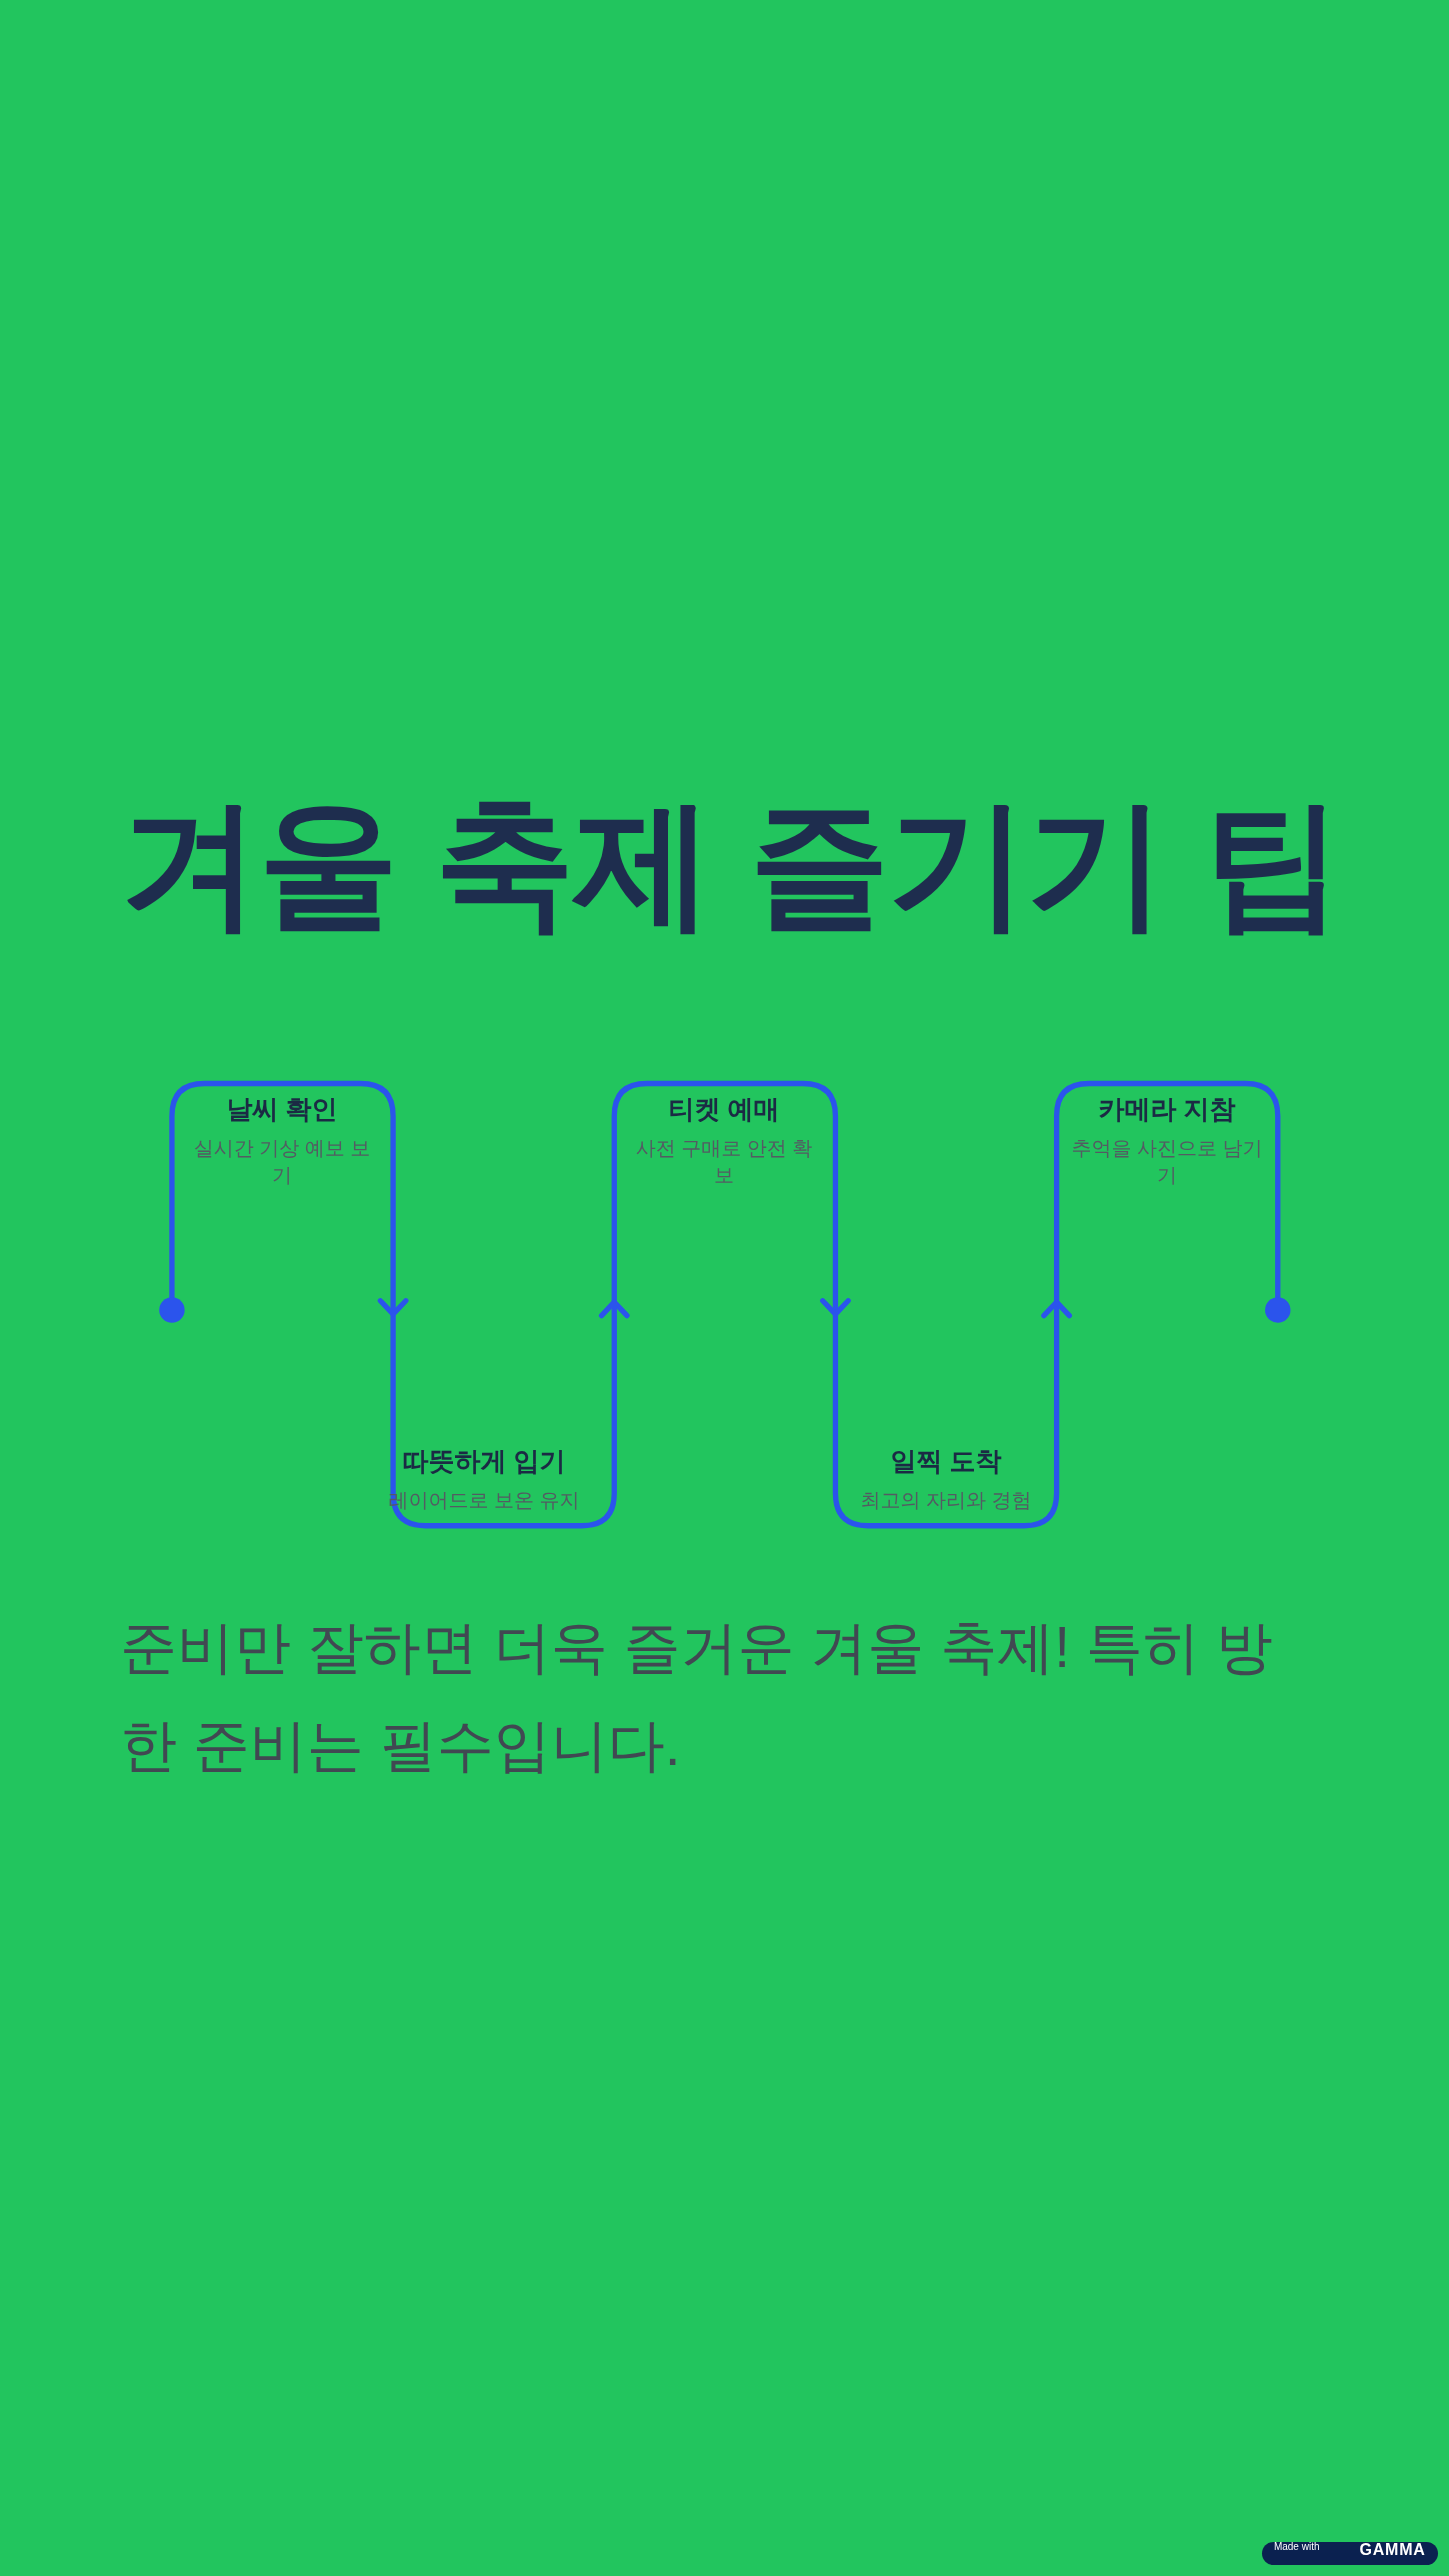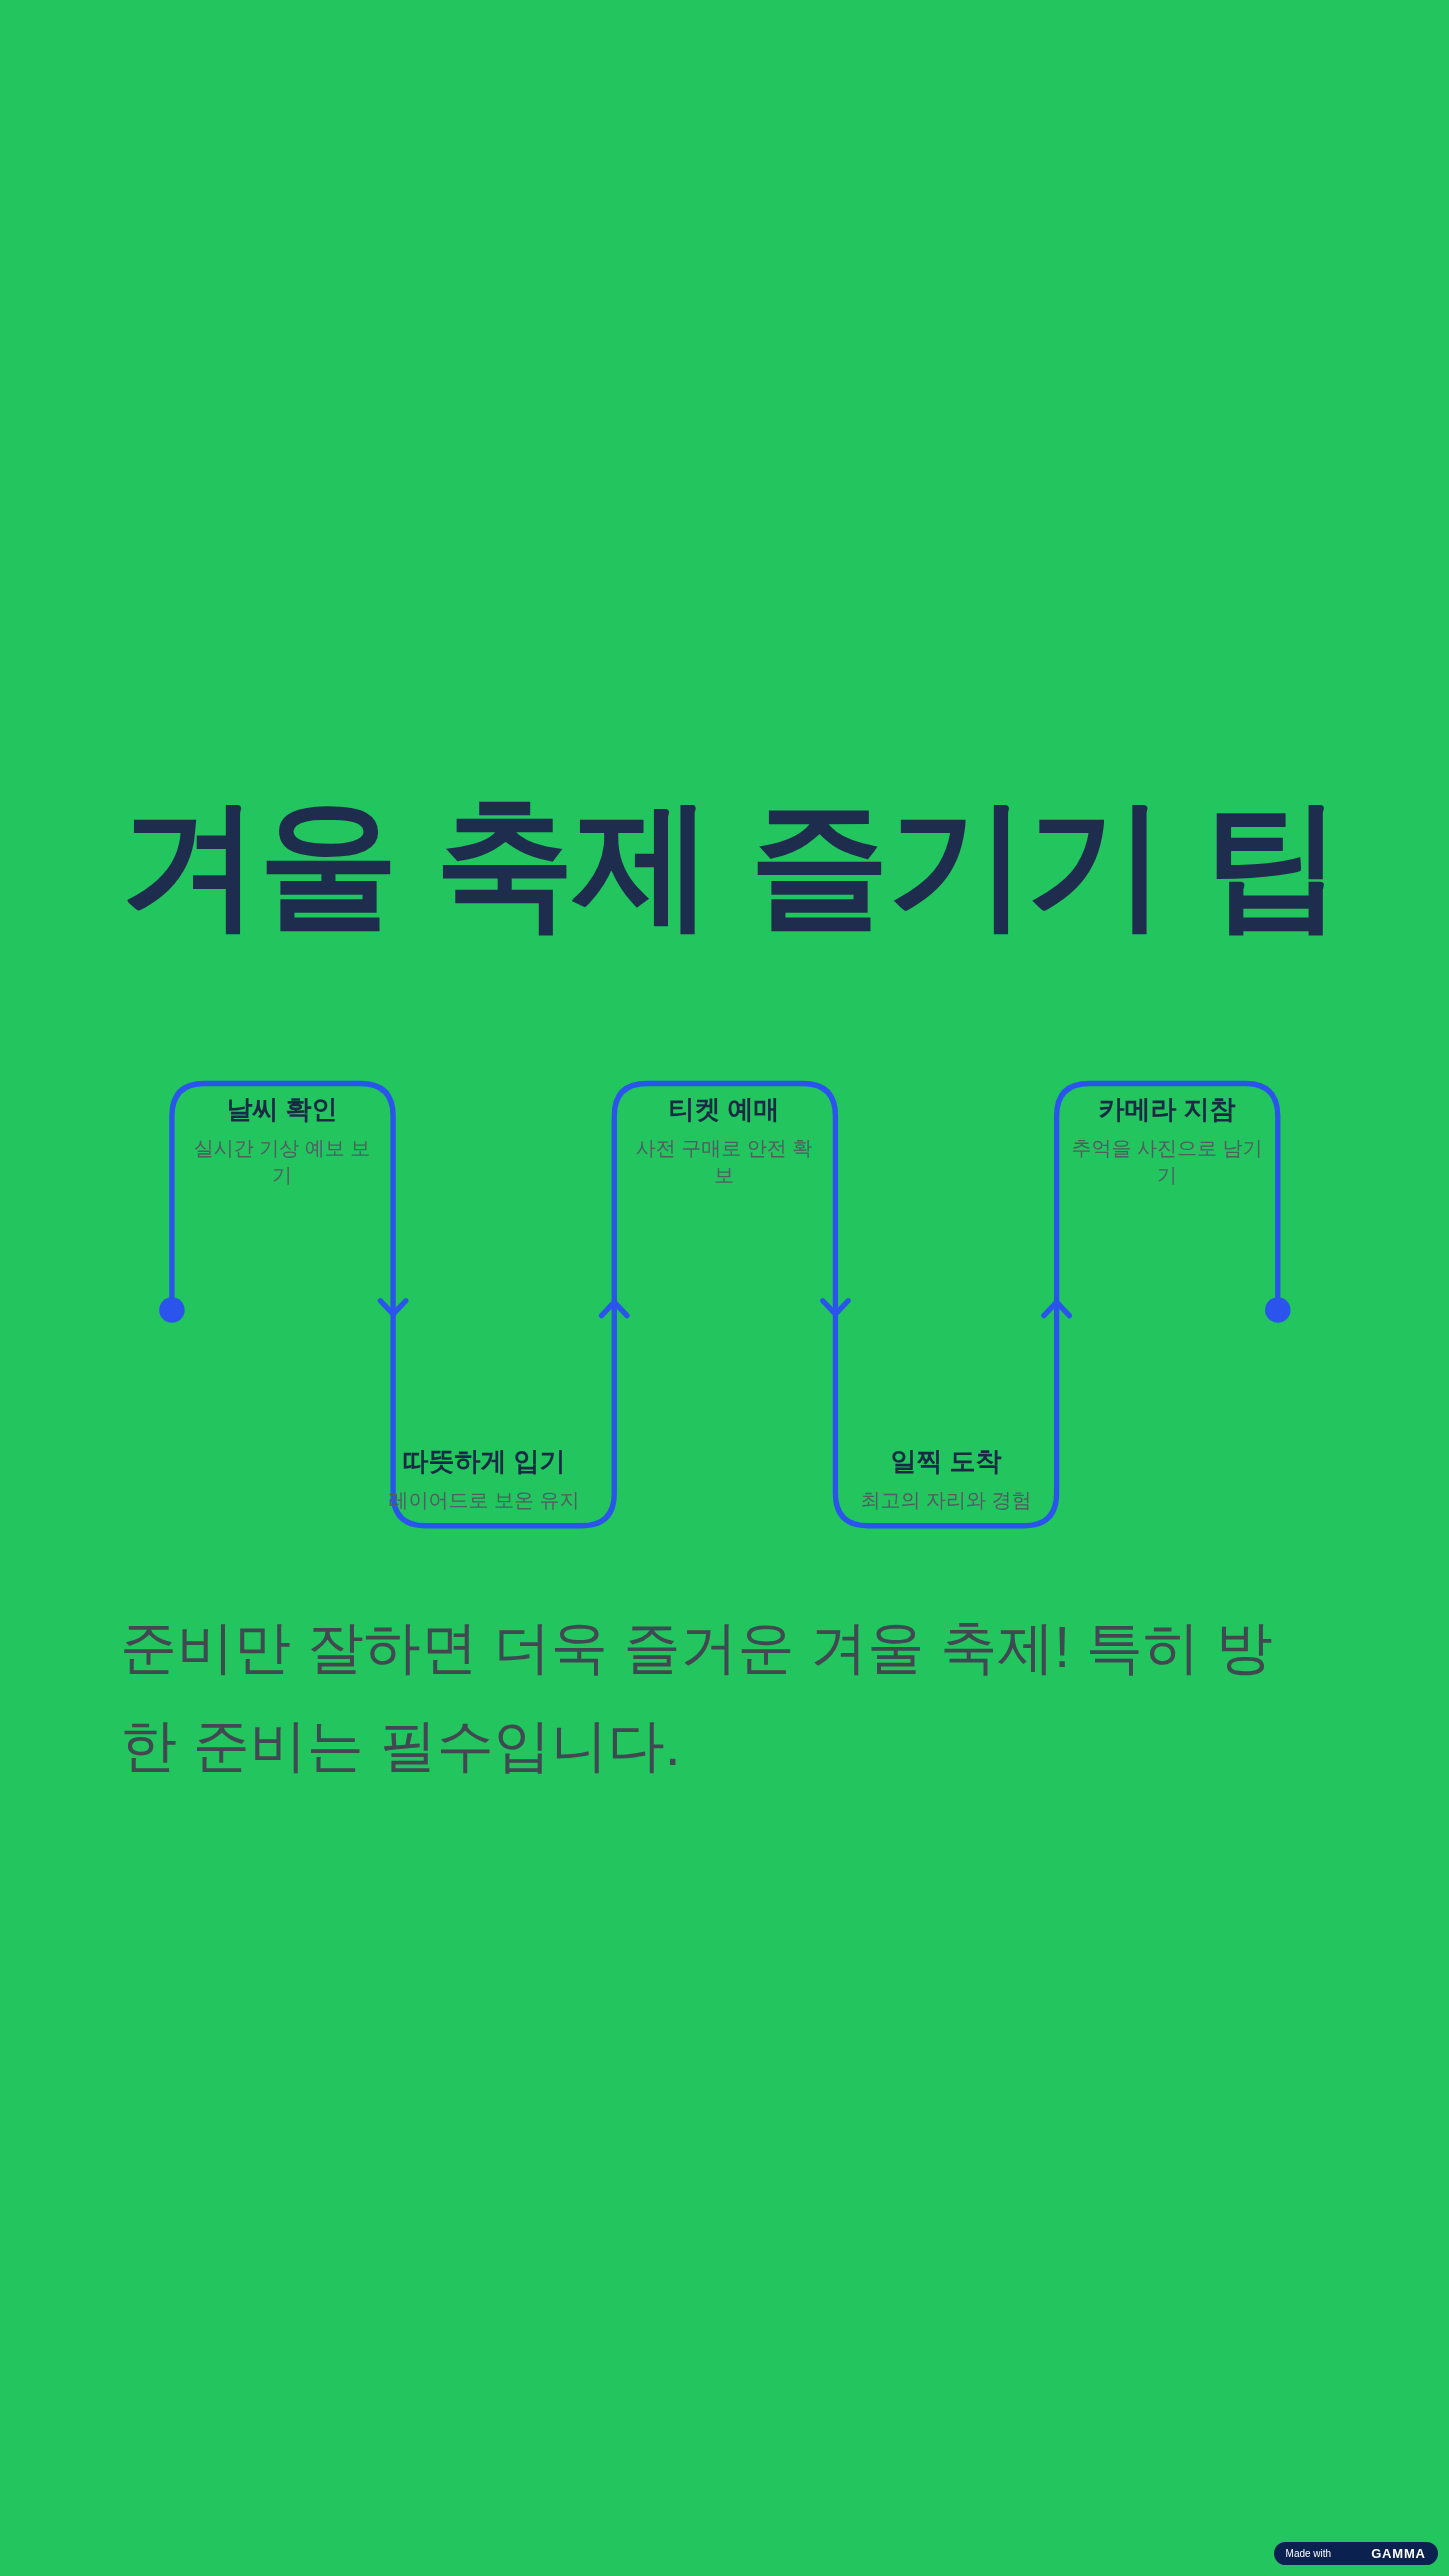--- a/index.html
+++ b/index.html
@@ -62,34 +62,33 @@
     line-height: 1.72;
     font-weight: 400;
     color: var(--body, #414852);
   }
   .gamma-badge {
     position: absolute;
     right: 11.3px;
     bottom: 10.6px;
     height: 23.4px;
     display: flex;
-    align-items: center;
     padding: 0 12px;
     border-radius: 12px;
     background: var(--badge-bg, #0b2150);
     color: #ffffff;
     font-size: 10px;
     line-height: 1;
     cursor: pointer;
     text-decoration: none;
   }
   .gamma-badge .made-with { font-weight: 400; margin-right: 5px; }
   .gamma-badge .brand {
     font-weight: 800;
-    font-size: 13px;
+    font-size: 16px;
     letter-spacing: 0.8px;
     padding-left: 35px;
   }
 </style>
 </head>
 <body>
 
 <div class="slide">
 
   <h1 class="page-title">겨울 축제 즐기기 팁</h1>

